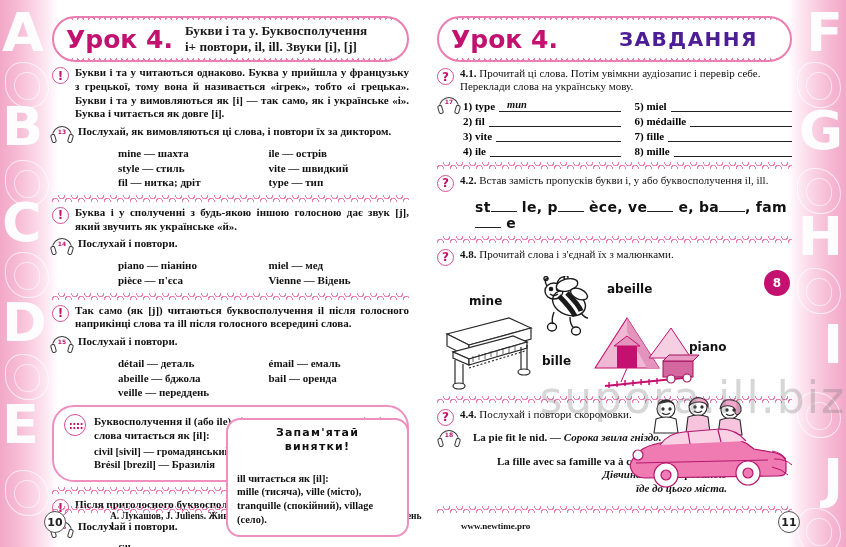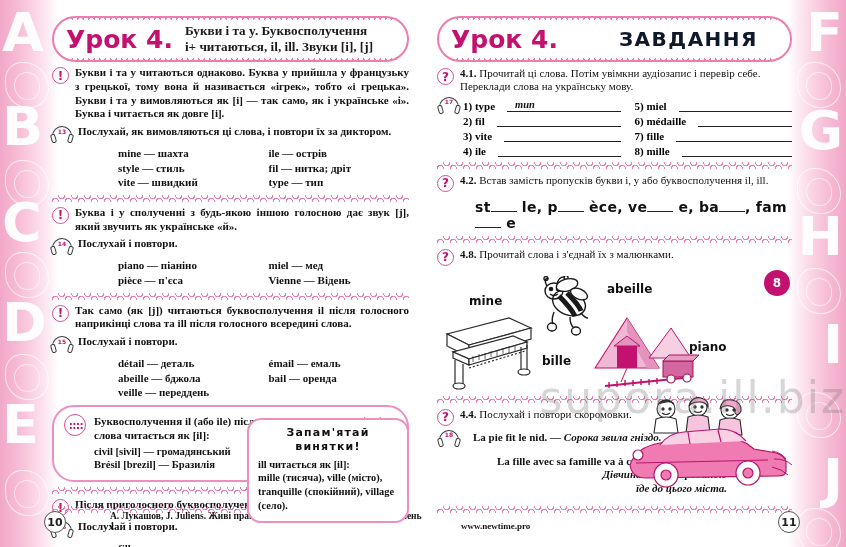--- a/index.html
+++ b/index.html
@@ -104,21 +104,21 @@
     font-weight: 700;
     font-size: 13.2px;
     line-height: 1.18;
     color: #1b1b1b;
   }
   .lesson-task {
     font-family: "DejaVu Sans", sans-serif;
     font-weight: 700;
     font-size: 20px;
     letter-spacing: 1.5px;
-    color: #0f172a;
+    color: #4c1d95;
     margin-left: auto;
     padding-right: 18px;
   }
 
   
   .block { display: flex; gap: 6px; align-items: flex-start; margin: 4px 0 0; }
   .icon-excl, .icon-q {
     flex: 0 0 auto;
     width: 17px; height: 17px; border-radius: 50%;
     border: 1.8px solid #d2509a;
@@ -212,51 +212,51 @@
   .rulebox .rtext { font-family: "Liberation Serif", serif; font-size: 11px; font-weight: 600; color:#111; line-height:1.3; }
   .rule-words {
     display: grid; grid-template-columns: 1fr 1fr; column-gap: 10px;
     margin-top: 2px; font-size: 10.6px; white-space: nowrap;
   }
 
   
   .exbox {
     position: absolute;
     right: 14px; top: 418px;
-    width: 162px;
+    width: 183px;
     border: 2.2px solid #ef8fc0;
     border-radius: 14px;
     background: #fff;
     padding: 6px 9px 8px;
     z-index: 4;
   }
   .exbox .ex-title {
     font-family: "DejaVu Sans", sans-serif;
     font-weight: 700; font-size: 11px;
     letter-spacing: 1.2px;
     text-align: center; color: #111;
     line-height: 1.3;
   }
   .exbox .ex-body {
-    margin-top: 3px;
+    margin-top: 17px;
     font-family: "Liberation Serif", serif;
     font-size: 10.4px; font-weight: 600; color:#111; line-height:1.32;
   }
 
   
   .ex-head { display:flex; gap:6px; align-items:flex-start; margin-top:5px; }
   .ex-head .txt { font-family:"Liberation Serif",serif; font-size:11px; font-weight:400; color:#111; line-height:1.22; }
 
   .fill-grid {
     display: grid; grid-template-columns: 1fr 1fr;
     column-gap: 14px; row-gap: 2px;
     margin: 3px 0 0 22px;
     font-family:"Liberation Serif",serif; font-size:11px; font-weight:600;
   }
-  .fill-item { display:flex; align-items:flex-end; gap:12px; }
+  .fill-item { display:flex; align-items:flex-end; gap:4px; }
   .fill-item .lbl { white-space:nowrap; }
   .fill-item .line { flex:1; border-bottom: 1px solid #222; height: 13px; position: relative; }
   .fill-item .ans {
     position:absolute; left: 8px; bottom: 1px;
     font-style: italic; font-size: 10.5px; color:#111;
   }
 
   .blank-sentence {
     margin: 7px 0 3px 38px;
     font-family: "DejaVu Sans", sans-serif;
@@ -359,21 +359,21 @@
   </div>
 
   <div class="spread">
 
     <div class="page-half left">
 
       <div class="lesson-head">
         <span class="lesson-num">Урок 4.</span>
         <span class="lesson-title">
           <span>Букви i та y. Буквосполучення</span><br>
-          <span>i+ читаються, il, ill. Звуки [i], [j]</span>
+          <span>i+ повтори, il, ill. Звуки [i], [j]</span>
         </span>
       </div>
 
       <div class="block">
         <span class="icon-excl">!</span>
         <span class="para">Букви i та y читаються однаково. Буква y прийшла у французьку з грецької, тому вона й називається «ігрек», тобто «i грецька». Букви i та y вимовляються як [i] — так само, як і українське «і». Буква i читається як довге [i].</span>
       </div>
 
       <div class="block">
         <span class="icon-head">
@@ -381,22 +381,22 @@
             <span class="ear-l"></span>
             <span class="ear-r"></span>
           <span class="num">13</span>
         </span>
         <span class="prompt">Послухай, як вимовляються ці слова, і повтори їх за диктором.</span>
       </div>
       <div class="wordlist">
         <span class="w">mine — шахта</span>
         <span class="w">ile — острів</span>
         <span class="w">style — стиль</span>
+        <span class="w">vite — швидкий</span>
         <span class="w">fil — нитка; дріт</span>
-        <span class="w">vite — швидкий</span>
         <span class="w">type — тип</span>
       </div>
 
       <div class="wavy"></div>
 
       <div class="block">
         <span class="icon-excl">!</span>
         <span class="para">Буква i у сполученні з будь-якою іншою голосною дає звук [j], який звучить як українське «й».</span>
       </div>
       <div class="block">

